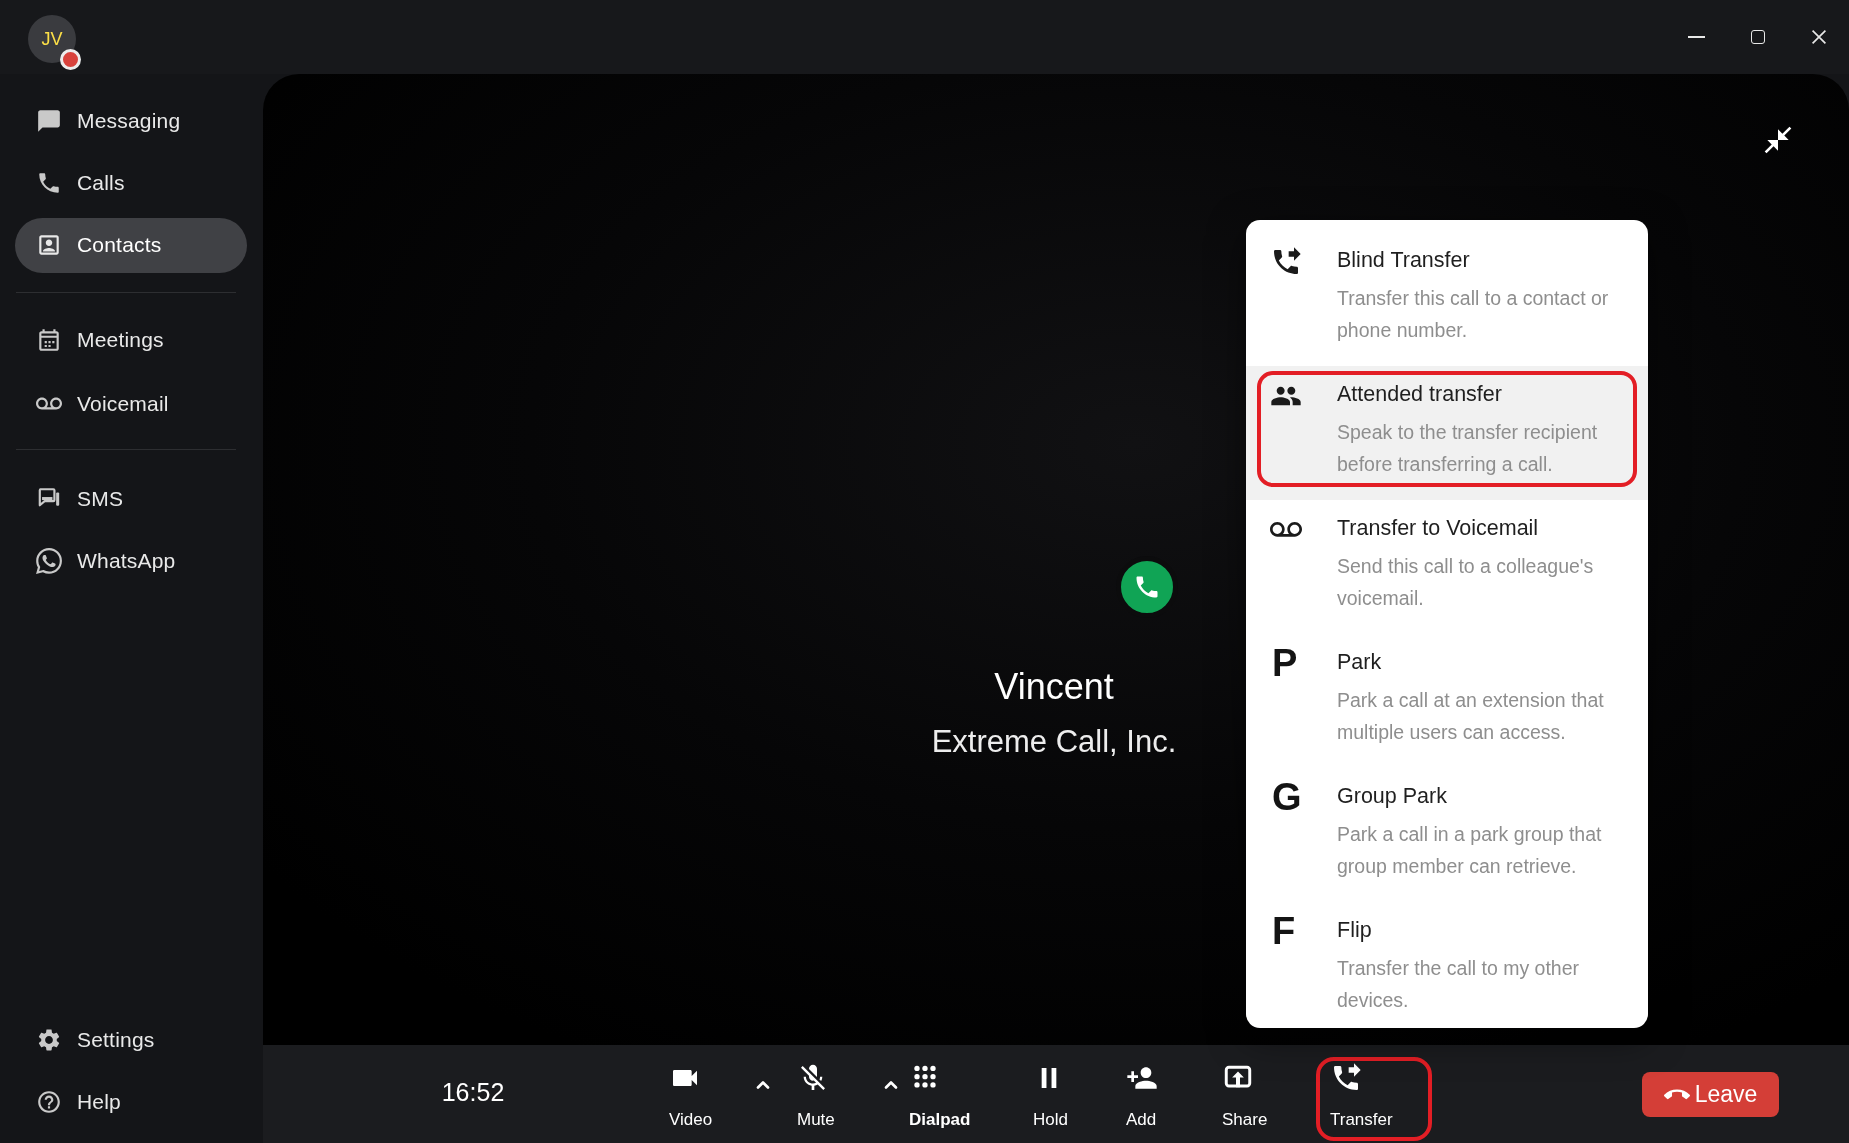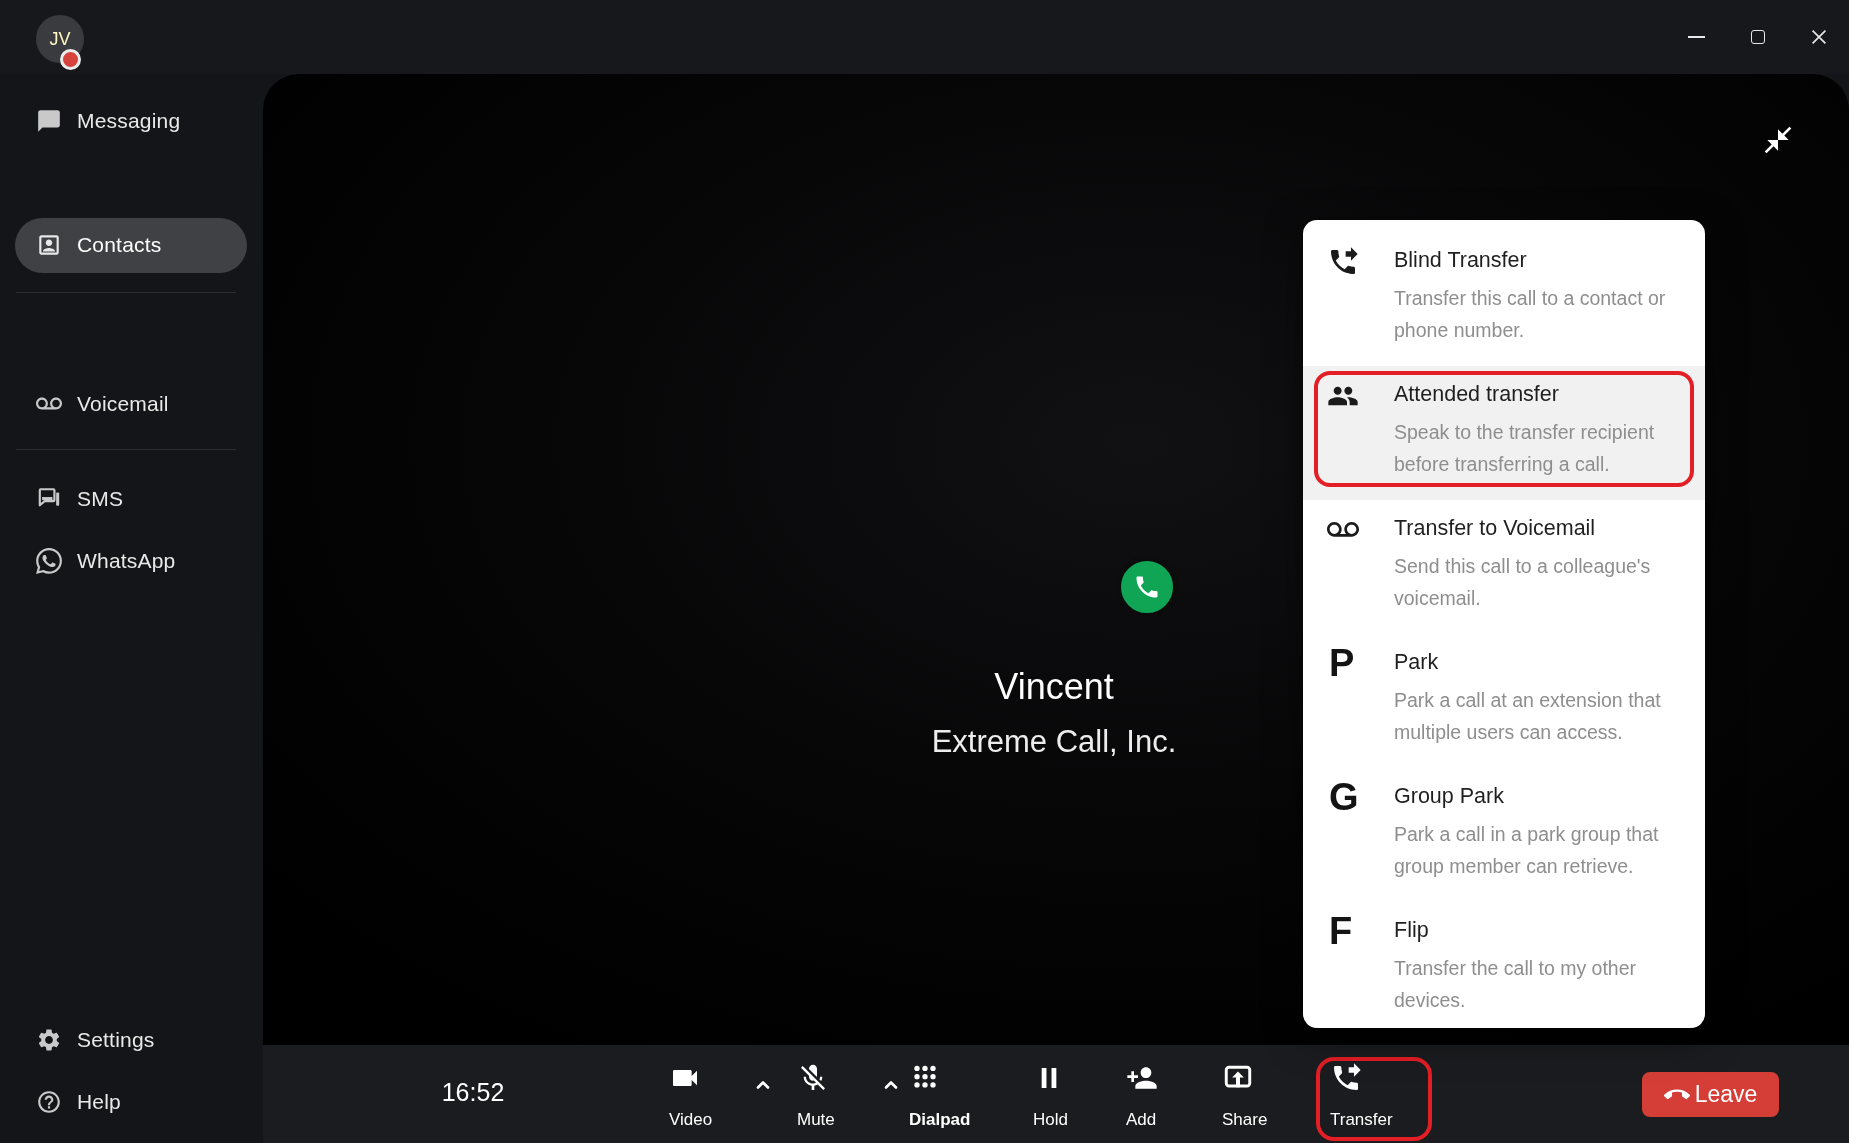--- a/index.html
+++ b/index.html
@@ -9,22 +9,22 @@
 
   
   .titlebar { position:absolute; left:0; top:0; width:1849px; height:74px; background:#17181b; }
   .win-btn { position:absolute; top:0; width:46px; height:74px; display:flex; align-items:center; justify-content:center; color:#e8e8e8; }
   .wb-min { left:1673px; } .wb-max { left:1735px; } .wb-close { left:1796px; }
   .min-glyph { width:17px; height:2px; background:#e8e8e8; }
   .max-glyph { width:14px; height:14px; border:1.6px solid #e8e8e8; border-radius:3px; }
 
   
   .sidebar { position:absolute; left:0; top:0; width:263px; height:1143px; }
-  .avatar-self { position:absolute; left:36px; top:15px; width:48px; height:48px; border-radius:50%;
-                 background:#3a3b3f; color:#fef9c3; font-size:18px; font-weight:500;
+  .avatar-self { position:absolute; left:28px; top:15px; width:48px; height:48px; border-radius:50%;
+                 background:#3a3b3f; color:#fde047; font-size:18px; font-weight:500;
                  display:flex; align-items:center; justify-content:center; }
   .presence-dot { position:absolute; left:60px; top:49px; width:21px; height:21px; border-radius:50%;
                   background:#d8423c; border:3px solid #ececec; }
   .nav-item { position:absolute; left:0; width:263px; height:54px; display:flex; align-items:center; cursor:default; }
   .nav-ic { width:26px; height:26px; margin-left:36px; color:#c9c9c9; flex:none; display:flex; align-items:center; }
   .nav-ic svg { width:26px; height:26px; }
   .nav-label { margin-left:15px; font-size:21px; color:#e9e9e9; letter-spacing:.2px; }
   .nav-pill { position:absolute; left:15px; top:218px; width:232px; height:55px; border-radius:28px; background:#404145; }
   .nav-item.selected .nav-label { color:#fff; }
   .nav-item.selected .nav-ic { color:#e8e8e8; }
@@ -40,21 +40,21 @@
               font-size:72px; color:#25272b; letter-spacing:1px; }
   .p-badge { position:absolute; left:853px; top:482px; width:62px; height:62px; border-radius:50%;
              background:#10a455; border:5px solid #0c0c0d; display:flex; align-items:center; justify-content:center; color:#fff; }
   .p-badge svg { width:28px; height:28px; }
   .p-name { position:absolute; left:491px; top:592px; width:600px; text-align:center;
             font-size:36px; color:#ffffff; }
   .p-company { position:absolute; left:491px; top:650px; width:600px; text-align:center;
                font-size:31px; color:#ededed; }
 
   
-  .menu { position:absolute; left:1040px; top:146px; width:402px; height:808px; background:#fff;
+  .menu { position:absolute; left:983px; top:146px; width:402px; height:808px; background:#fff;
           border-radius:14px; box-shadow:0 10px 36px rgba(0,0,0,.5); z-index:5; }
   .menu-item { position:absolute; left:0; width:402px; height:134px; cursor:pointer; }
   .mi-0 { top:12px; } .mi-1 { top:146px; } .mi-2 { top:280px; } .mi-3 { top:414px; } .mi-4 { top:548px; } .mi-5 { top:682px; }
   .menu-item.highlighted { background:#f1f1f1; }
   .mi-redbox { position:absolute; left:11px; top:5px; width:380px; height:116px;
                border:4px solid #e31e25; border-radius:16px; pointer-events:none; }
   .mi-icon { position:absolute; left:24px; top:14px; width:40px; height:40px; color:#1b1b1b;
              display:flex; align-items:flex-start; }
   .mi-icon svg { width:32px; height:32px; }
   .mi-letter { position:absolute; left:26px; top:8px; width:40px; font-size:38px; font-weight:700; color:#141414; }
@@ -106,32 +106,48 @@
 
     <div class="nav-item" style="top:94px">
       <span class="nav-ic">
         <svg viewBox="0 0 24 24" fill="currentColor">
             <path d="M20 2H4c-1.1 0-2 .9-2 2v18l4-4h14c1.1 0 2-.9 2-2V4c0-1.1-.9-2-2-2z"></path>
           </svg>
       </span>
       <span class="nav-label">Messaging</span>
     </div>
 
+    <div class="nav-item" style="top:156px">
+      <span class="nav-ic">
+        <svg viewBox="0 0 24 24" fill="currentColor">
+            <path d="M6.62 10.79c1.44 2.83 3.76 5.14 6.59 6.59l2.2-2.2c.27-.27.67-.36 1.02-.24 1.12.37 2.33.57 3.57.57.55 0 1 .45 1 1V20c0 .55-.45 1-1 1-9.39 0-17-7.61-17-17 0-.55.45-1 1-1h3.5c.55 0 1 .45 1 1 0 1.25.2 2.45.57 3.57.11.35.03.74-.25 1.02l-2.2 2.2z"></path>
+          </svg>
+      </span>
+      <span class="nav-label">Calls</span>
+    </div>
 
     <div class="nav-item selected" style="top:218px">
       <span class="nav-ic">
         <svg viewBox="0 0 24 24" fill="currentColor">
             <path d="M19 3H5c-1.1 0-2 .9-2 2v14c0 1.1.9 2 2 2h14c1.1 0 2-.9 2-2V5c0-1.1-.9-2-2-2zm0 16H5V5h14v14zm-7-6c1.65 0 3-1.35 3-3s-1.35-3-3-3-3 1.35-3 3 1.35 3 3 3zm-5.5 4.6c0-1.9 3.67-2.85 5.5-2.85s5.5.95 5.5 2.85v.4h-11v-.4z"></path>
           </svg>
       </span>
       <span class="nav-label">Contacts</span>
     </div>
 
     <div class="sb-divider" style="top:292px"></div>
 
+    <div class="nav-item" style="top:313px">
+      <span class="nav-ic">
+        <svg viewBox="0 0 24 24" fill="currentColor">
+            <path d="M19 4h-1V2h-2v2H8V2H6v2H5c-1.11 0-2 .9-2 2v14c0 1.1.89 2 2 2h14c1.1 0 2-.9 2-2V6c0-1.1-.9-2-2-2zm0 16H5V10h14v10zm0-12H5V6h14v2zM8 13h2v2H8zm3.5 0h2v2h-2zm3.5 0h2v2h-2zM8 16.5h2v2H8zm3.5 0h2v2h-2z"></path>
+          </svg>
+      </span>
+      <span class="nav-label">Meetings</span>
+    </div>
 
     <div class="nav-item" style="top:377px">
       <span class="nav-ic">
         <svg viewBox="0 0 24 24" fill="currentColor">
             <path d="M18.5 6C15.46 6 13 8.46 13 11.5c0 1.33.47 2.55 1.26 3.5H9.74c.79-.95 1.26-2.17 1.26-3.5C11 8.46 8.54 6 5.5 6S0 8.46 0 11.5 2.46 17 5.5 17h13c3.04 0 5.5-2.46 5.5-5.5S21.54 6 18.5 6zm-13 9C3.57 15 2 13.43 2 11.5S3.57 8 5.5 8 9 9.57 9 11.5 7.43 15 5.5 15zm13 0c-1.93 0-3.5-1.57-3.5-3.5S16.57 8 18.5 8s3.5 1.57 3.5 3.5-1.57 3.5-3.5 3.5z"></path>
           </svg>
       </span>
       <span class="nav-label">Voicemail</span>
     </div>
 

